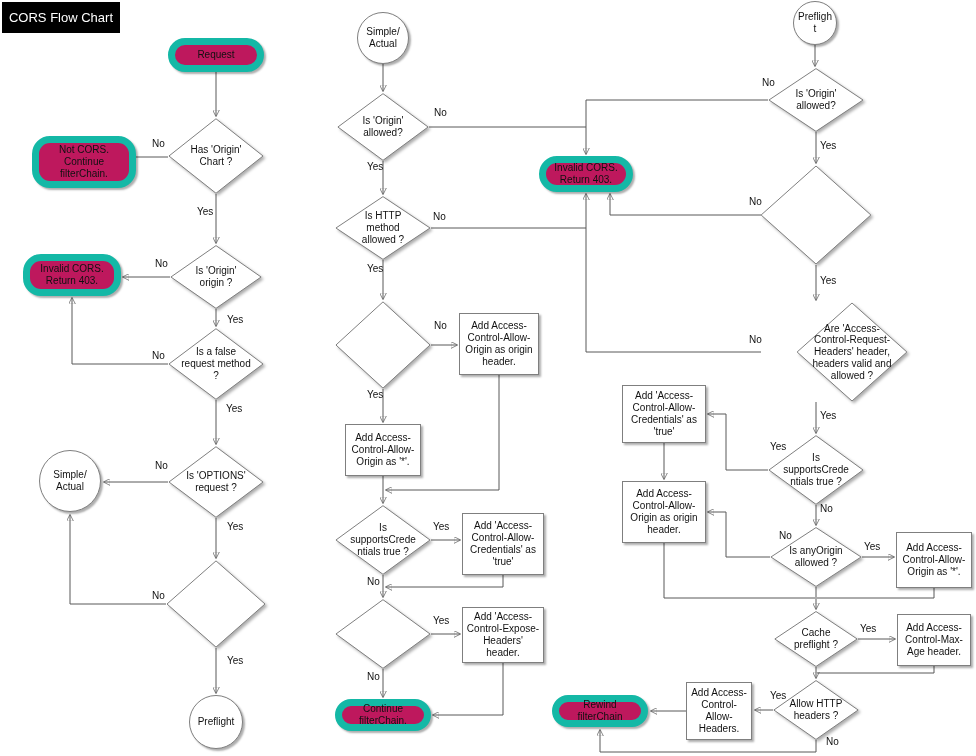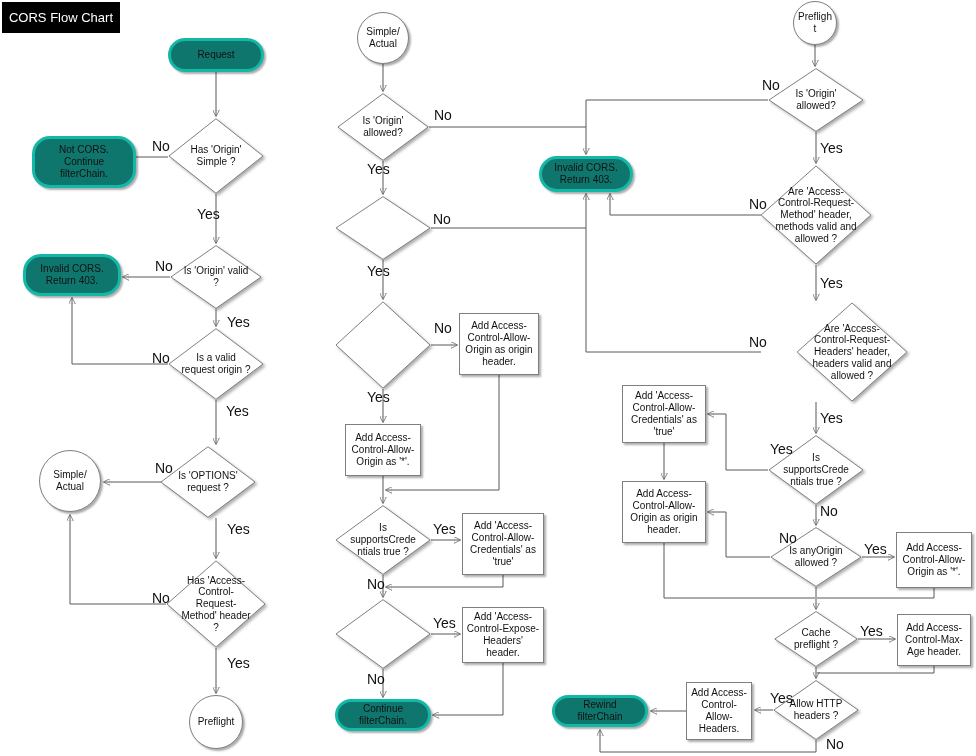--- a/index.html
+++ b/index.html
@@ -5,27 +5,27 @@
   *{box-sizing:border-box;margin:0;padding:0}
   html,body{background:#fff}
   body{width:976px;height:756px;position:relative;overflow:hidden;
        font-family:"Liberation Sans",sans-serif;color:#111}
   .edges{position:absolute;left:0;top:0;pointer-events:none}
   .edges path{fill:none;stroke:#595959;stroke-width:1}
   .edges path.arr{marker-end:url(#ah)}
   .node{position:absolute;display:flex;align-items:center;justify-content:flex-start;text-align:center}
   .txt{font-size:10px;line-height:1.18;width:100%;overflow-wrap:break-word}
   .rect{background:#fff;border:1px solid #7f7f7f;box-shadow:2px 2px 2px rgba(0,0,0,.32);padding:2px 3px}
-  .stadium{background:#0f766e;border:3px solid #14b8a6;border-radius:18px;box-shadow:2px 2px 2px rgba(0,0,0,.32);padding:2px 7px}
+  .stadium{background:#be185d;border:7px solid #14b8a6;border-radius:18px;box-shadow:2px 2px 2px rgba(0,0,0,.32);padding:2px 7px}
   .circle{background:#fff;border:1px solid #7f7f7f;border-radius:50%;box-shadow:2px 2px 2px rgba(0,0,0,.32)}
   .circle .txt{padding:0 3px}
   .diamond>svg{position:absolute;inset:0;width:100%;height:100%;filter:drop-shadow(2px 2px 1.5px rgba(0,0,0,.32))}
   .diamond polygon{fill:#fff;stroke:#7f7f7f;stroke-width:1;vector-effect:non-scaling-stroke}
   .diamond .txt{position:relative;padding:0 13px}
-  .elabel{position:absolute;font-size:14px;color:#111}
+  .elabel{position:absolute;font-size:10px;color:#111}
   .titlebox{position:absolute;left:2px;top:2px;width:118px;height:31px;background:#000;color:#fff;
             display:flex;align-items:center;justify-content:center;font-size:13px}
 </style>
 </head>
 <body>
 
 <svg class="edges" width="976" height="756">
   <defs>
     <marker id="ah" viewBox="0 0 10 10" refX="9" refY="5" markerWidth="7" markerHeight="7" orient="auto">
       <path d="M0,0 L10,5 L0,10 z" fill="#404040"></path>
@@ -84,72 +84,72 @@
     <span>CORS Flow Chart</span>
   </div>
 
 <div class="node stadium" style="left:168px;top:38px;width:96px;height:34px">
     <span class="txt">Request</span>
   </div>
 <div class="node diamond" style="left:168px;top:118px;width:96px;height:76px">
     <svg viewBox="0 0 100 100" preserveAspectRatio="none">
       <polygon points="50,1 99,50 50,99 1,50"></polygon>
     </svg>
-    <span class="txt">Has 'Origin' Simple ?</span>
+    <span class="txt">Has 'Origin' Chart ?</span>
   </div>
 <div class="node stadium" style="left:32px;top:136px;width:104px;height:52px">
     <span class="txt">Not CORS. Continue filterChain.</span>
   </div>
 <div class="node diamond" style="left:170px;top:245px;width:92px;height:64px">
     <svg viewBox="0 0 100 100" preserveAspectRatio="none">
       <polygon points="50,1 99,50 50,99 1,50"></polygon>
     </svg>
-    <span class="txt">Is 'Origin' valid ?</span>
+    <span class="txt">Is 'Origin' origin ?</span>
   </div>
 <div class="node stadium" style="left:23px;top:254px;width:98px;height:42px">
     <span class="txt">Invalid CORS. Return 403.</span>
   </div>
 <div class="node diamond" style="left:168px;top:328px;width:96px;height:72px">
     <svg viewBox="0 0 100 100" preserveAspectRatio="none">
       <polygon points="50,1 99,50 50,99 1,50"></polygon>
     </svg>
-    <span class="txt">Is a valid request origin ?</span>
-  </div>
-<div class="node diamond" style="left:160px;top:446px;width:96px;height:72px">
+    <span class="txt">Is a false request method ?</span>
+  </div>
+<div class="node diamond" style="left:168px;top:446px;width:96px;height:72px">
     <svg viewBox="0 0 100 100" preserveAspectRatio="none">
       <polygon points="50,1 99,50 50,99 1,50"></polygon>
     </svg>
     <span class="txt">Is 'OPTIONS' request ?</span>
   </div>
 <div class="node circle" style="left:39px;top:450px;width:62px;height:62px">
     <span class="txt">Simple/ Actual</span>
   </div>
 <div class="node diamond" style="left:166px;top:560px;width:100px;height:88px">
     <svg viewBox="0 0 100 100" preserveAspectRatio="none">
       <polygon points="50,1 99,50 50,99 1,50"></polygon>
     </svg>
-    <span class="txt">Has 'Access-Control-Request-Method' header ?</span>
   </div>
 <div class="node circle" style="left:189px;top:695px;width:54px;height:54px">
     <span class="txt">Preflight</span>
   </div>
 
 <div class="node circle" style="left:357px;top:12px;width:52px;height:52px">
     <span class="txt">Simple/ Actual</span>
   </div>
 <div class="node diamond" style="left:337px;top:93px;width:92px;height:68px">
     <svg viewBox="0 0 100 100" preserveAspectRatio="none">
       <polygon points="50,1 99,50 50,99 1,50"></polygon>
     </svg>
     <span class="txt">Is 'Origin' allowed?</span>
   </div>
 <div class="node diamond" style="left:335px;top:196px;width:96px;height:64px">
     <svg viewBox="0 0 100 100" preserveAspectRatio="none">
       <polygon points="50,1 99,50 50,99 1,50"></polygon>
     </svg>
+    <span class="txt">Is HTTP method allowed ?</span>
   </div>
 <div class="node diamond" style="left:335px;top:301px;width:96px;height:88px">
     <svg viewBox="0 0 100 100" preserveAspectRatio="none">
       <polygon points="50,1 99,50 50,99 1,50"></polygon>
     </svg>
   </div>
 <div class="node rect" style="left:459px;top:313px;width:80px;height:62px">
     <span class="txt">Add Access-Control-Allow-Origin as origin header.</span>
   </div>
 <div class="node rect" style="left:345px;top:424px;width:76px;height:52px">
@@ -185,21 +185,20 @@
 <div class="node diamond" style="left:768px;top:68px;width:96px;height:64px">
     <svg viewBox="0 0 100 100" preserveAspectRatio="none">
       <polygon points="50,1 99,50 50,99 1,50"></polygon>
     </svg>
     <span class="txt">Is 'Origin' allowed?</span>
   </div>
 <div class="node diamond" style="left:760px;top:165px;width:112px;height:100px">
     <svg viewBox="0 0 100 100" preserveAspectRatio="none">
       <polygon points="50,1 99,50 50,99 1,50"></polygon>
     </svg>
-    <span class="txt">Are 'Access-Control-Request-Method' header, methods  valid and allowed ?</span>
   </div>
 <div class="node diamond" style="left:796px;top:302px;width:112px;height:100px">
     <svg viewBox="0 0 100 100" preserveAspectRatio="none">
       <polygon points="50,1 99,50 50,99 1,50"></polygon>
     </svg>
     <span class="txt">Are 'Access-Control-Request-Headers' header, headers valid and allowed ?</span>
   </div>
 <div class="node diamond" style="left:768px;top:435px;width:96px;height:70px">
     <svg viewBox="0 0 100 100" preserveAspectRatio="none">
       <polygon points="50,1 99,50 50,99 1,50"></polygon>

